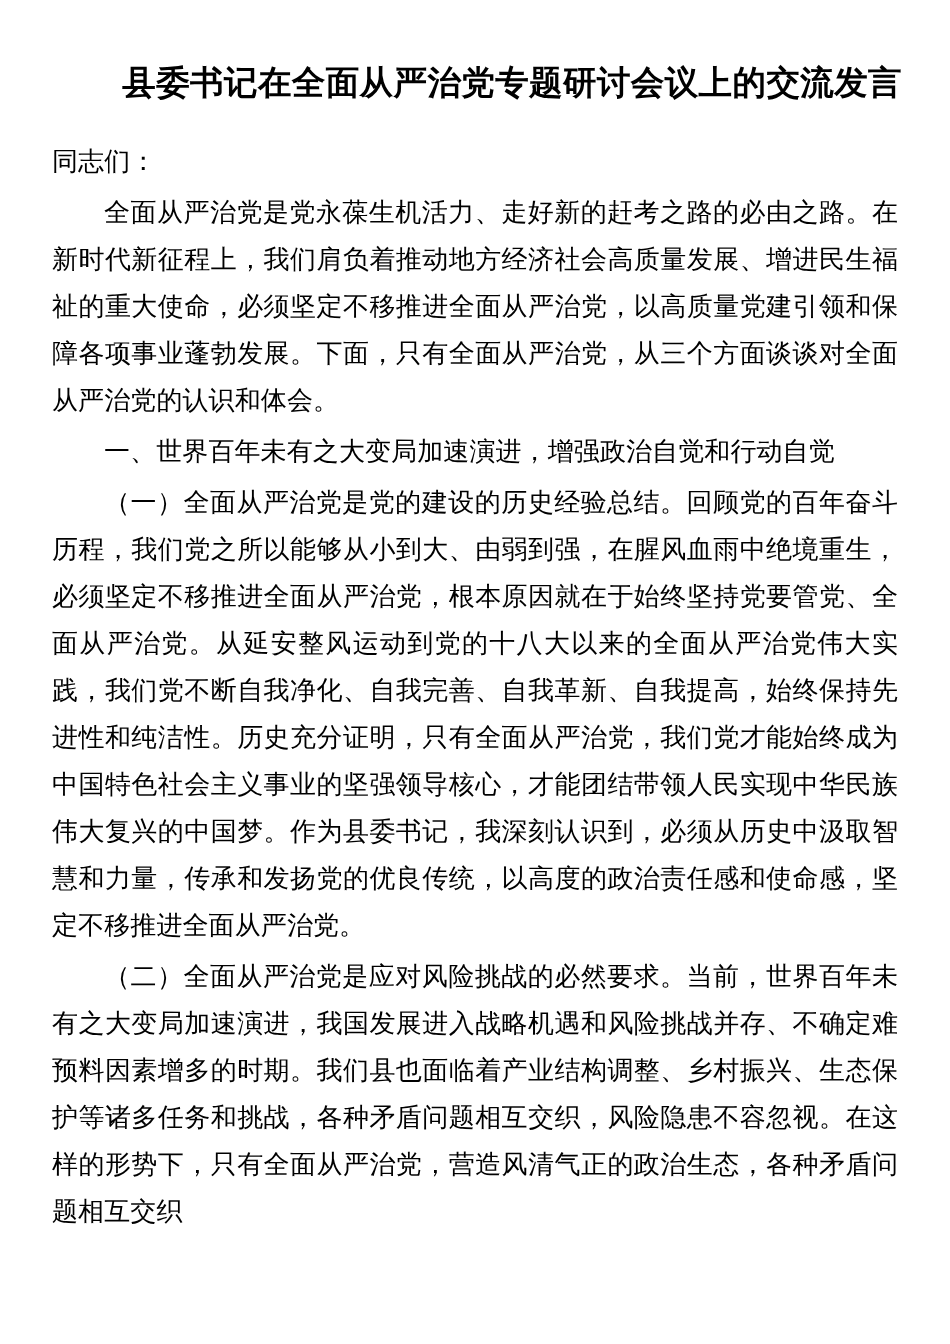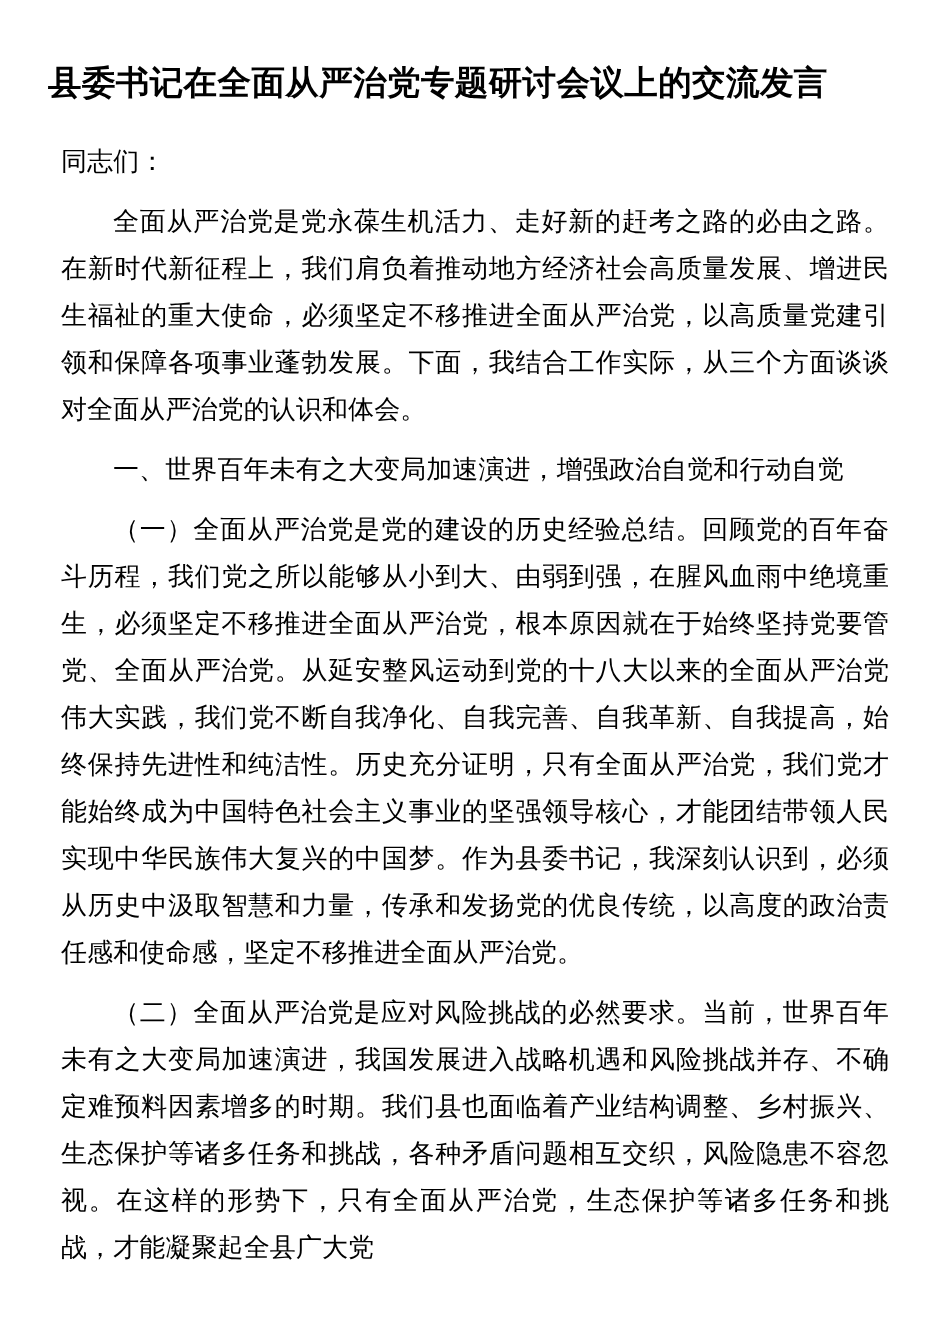--- a/index.html
+++ b/index.html
@@ -22,29 +22,29 @@
     background: #ffffff;
     box-sizing: border-box;
     padding: 0 48px;
   }
   .doc-title {
     margin: 0;
     padding-top: 58px;
     font-size: 33.5px;
     font-weight: 700;
     line-height: 50px;
-    text-align: left;
+    text-align: right;
     letter-spacing: 0.4px;
     white-space: nowrap;
   }
   .body-block {
     margin-top: 30px;
   }
   p.para {
-    margin: 13px;
+    margin: 4px;
     font-size: 26px;
     line-height: 47px;
     text-align: justify;
     text-justify: inter-ideograph;
     text-align-last: left;
     letter-spacing: 0.1px;
     word-break: break-all;
   }
   p.indent {
     text-indent: 2em;
@@ -57,23 +57,23 @@
 <body>
 
 <div class="page">
 
   <h1 class="doc-title">县委书记在全面从严治党专题研讨会议上的交流发言</h1>
 
   <div class="body-block">
 
     <p class="para noindent">同志们：</p>
 
-    <p class="para indent">全面从严治党是党永葆生机活力、走好新的赶考之路的必由之路。在新时代新征程上，我们肩负着推动地方经济社会高质量发展、增进民生福祉的重大使命，必须坚定不移推进全面从严治党，以高质量党建引领和保障各项事业蓬勃发展。下面，我结合工作实际，从三个方面谈谈对全面从严治党的认识和体会。</p>
+    <p class="para indent">全面从严治党是党永葆生机活力、走好新的赶考之路的必由之路。在新时代新征程上，我们肩负着推动地方经济社会高质量发展、增进民生福祉的重大使命，必须坚定不移推进全面从严治党，以高质量党建引领和保障各项事业蓬勃发展。下面，只有全面从严治党，从三个方面谈谈对全面从严治党的认识和体会。</p>
 
     <p class="para indent">一、世界百年未有之大变局加速演进，增强政治自觉和行动自觉</p>
 
     <p class="para indent">（一）全面从严治党是党的建设的历史经验总结。回顾党的百年奋斗历程，我们党之所以能够从小到大、由弱到强，在腥风血雨中绝境重生，必须坚定不移推进全面从严治党，根本原因就在于始终坚持党要管党、全面从严治党。从延安整风运动到党的十八大以来的全面从严治党伟大实践，我们党不断自我净化、自我完善、自我革新、自我提高，始终保持先进性和纯洁性。历史充分证明，只有全面从严治党，我们党才能始终成为中国特色社会主义事业的坚强领导核心，才能团结带领人民实现中华民族伟大复兴的中国梦。作为县委书记，我深刻认识到，必须从历史中汲取智慧和力量，传承和发扬党的优良传统，以高度的政治责任感和使命感，坚定不移推进全面从严治党。</p>
 
-    <p class="para indent">（二）全面从严治党是应对风险挑战的必然要求。当前，世界百年未有之大变局加速演进，我国发展进入战略机遇和风险挑战并存、不确定难预料因素增多的时期。我们县也面临着产业结构调整、乡村振兴、生态保护等诸多任务和挑战，各种矛盾问题相互交织，风险隐患不容忽视。在这样的形势下，只有全面从严治党，生态保护等诸多任务和挑战，才能凝聚起全县广大党</p>
+    <p class="para indent">（二）全面从严治党是应对风险挑战的必然要求。当前，世界百年未有之大变局加速演进，我国发展进入战略机遇和风险挑战并存、不确定难预料因素增多的时期。我们县也面临着产业结构调整、乡村振兴、生态保护等诸多任务和挑战，各种矛盾问题相互交织，风险隐患不容忽视。在这样的形势下，只有全面从严治党，营造风清气正的政治生态，各种矛盾问题相互交织</p>
 
   </div>
 
 </div>
 
 </body></html>

